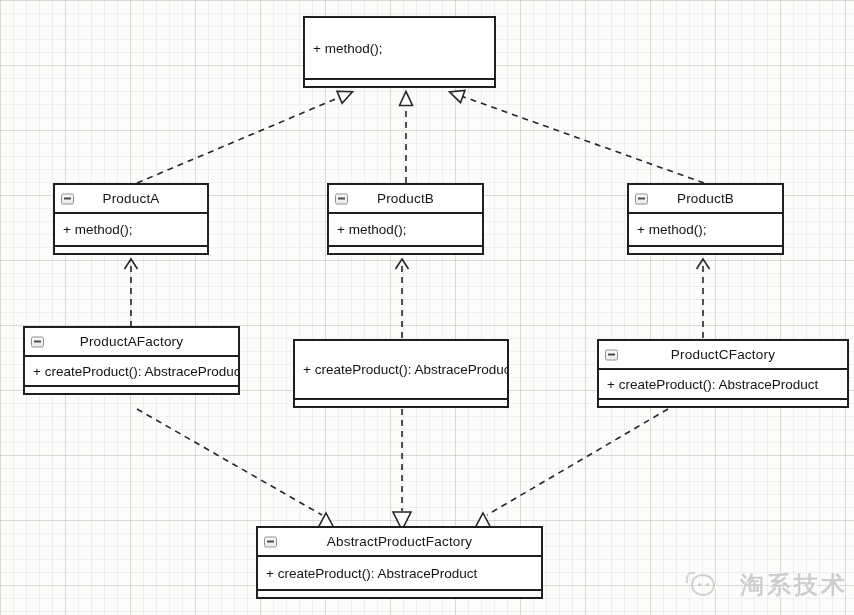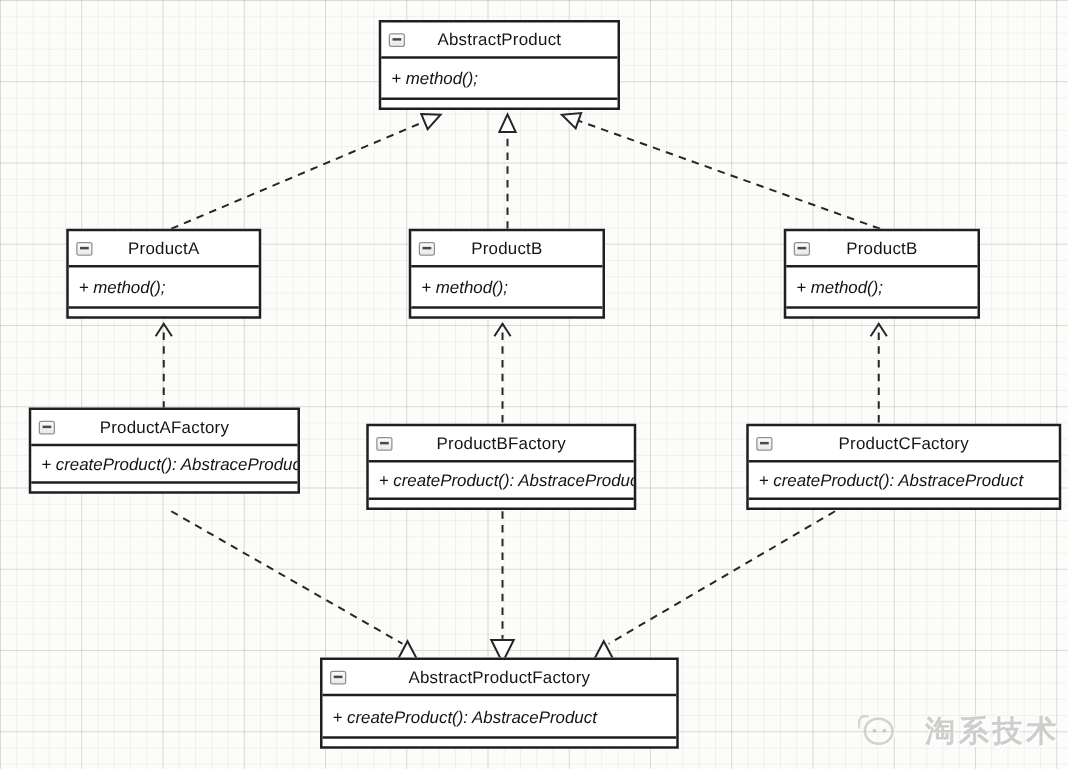--- a/index.html
+++ b/index.html
@@ -43,21 +43,21 @@
     border:1px solid #8f8f8f;border-radius:2px;
     box-sizing:border-box;
     display:flex;align-items:center;justify-content:center;
   }
   .minus-glyph{display:block;width:7px;height:2px;background:#4a4a4a;}
   .uml-member{
     flex:1 1 auto;
     display:flex;align-items:center;
     padding:0 8px;
     font-size:13.5px;
-    white-space:nowrap;overflow:hidden;font-style:italic;
+    white-space:nowrap;overflow:hidden;
   }
   .uml-footer{flex:0 0 6px;border-top:2px solid #1f1f1f;}
 
   .watermark{
     position:absolute;right:6px;bottom:14px;
     display:flex;align-items:center;gap:25px;
     user-select:none;
   }
   .wm-logo{
     position:relative;
@@ -116,26 +116,20 @@
       <path d="M668,409 L487,515"></path>
     </g>
     <g fill="#ffffff" stroke="#262626" stroke-width="1.6">
       <polygon points="326,513 335,530 317,530"></polygon>
       <polygon points="393,512 411,512 402,530"></polygon>
       <polygon points="483,513 492,530 474,530"></polygon>
     </g>
   </svg>
 
   <div class="uml-class" style="left:303px;top:16px;width:193px;height:72px">
-    <div class="uml-title">
-      <span class="collapse-icon">
-          <span class="minus-glyph"></span>
-        </span>
-      <span>AbstractProduct</span>
-    </div>
     <div class="uml-member">+ method();</div>
     <div class="uml-footer"></div>
   </div>
 
   <div class="uml-class" style="left:53px;top:183px;width:156px;height:72px">
     <div class="uml-title">
       <span class="collapse-icon">
           <span class="minus-glyph"></span>
         </span>
       <span>ProductA</span>
@@ -171,26 +165,20 @@
       <span class="collapse-icon">
           <span class="minus-glyph"></span>
         </span>
       <span>ProductAFactory</span>
     </div>
     <div class="uml-member">+ createProduct(): AbstraceProduct</div>
     <div class="uml-footer"></div>
   </div>
 
   <div class="uml-class" style="left:293px;top:339px;width:216px;height:69px">
-    <div class="uml-title">
-      <span class="collapse-icon">
-          <span class="minus-glyph"></span>
-        </span>
-      <span>ProductBFactory</span>
-    </div>
     <div class="uml-member">+ createProduct(): AbstraceProduct</div>
     <div class="uml-footer"></div>
   </div>
 
   <div class="uml-class" style="left:597px;top:339px;width:252px;height:69px">
     <div class="uml-title">
       <span class="collapse-icon">
           <span class="minus-glyph"></span>
         </span>
       <span>ProductCFactory</span>

